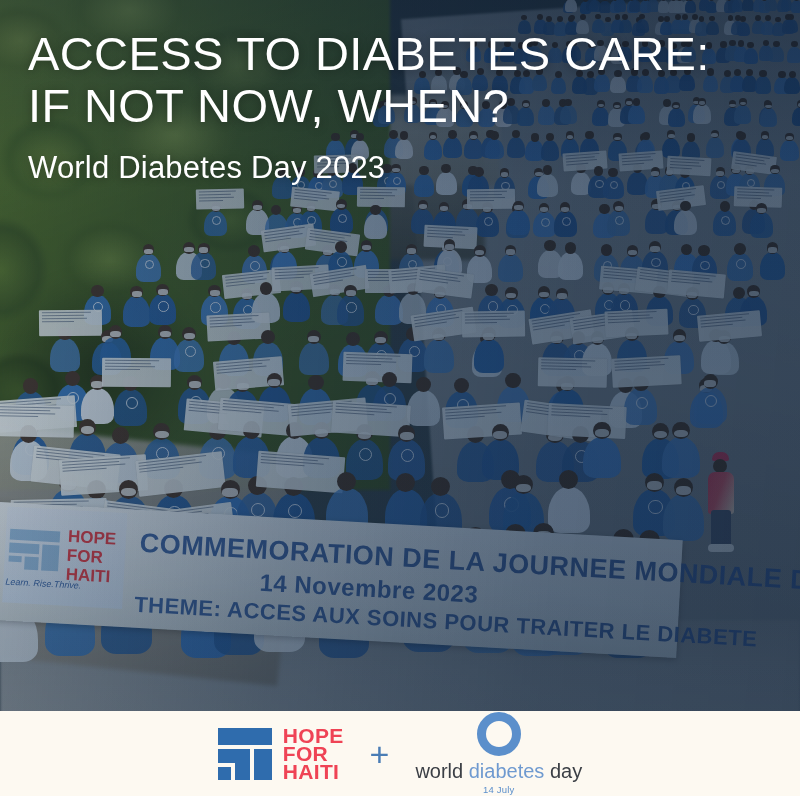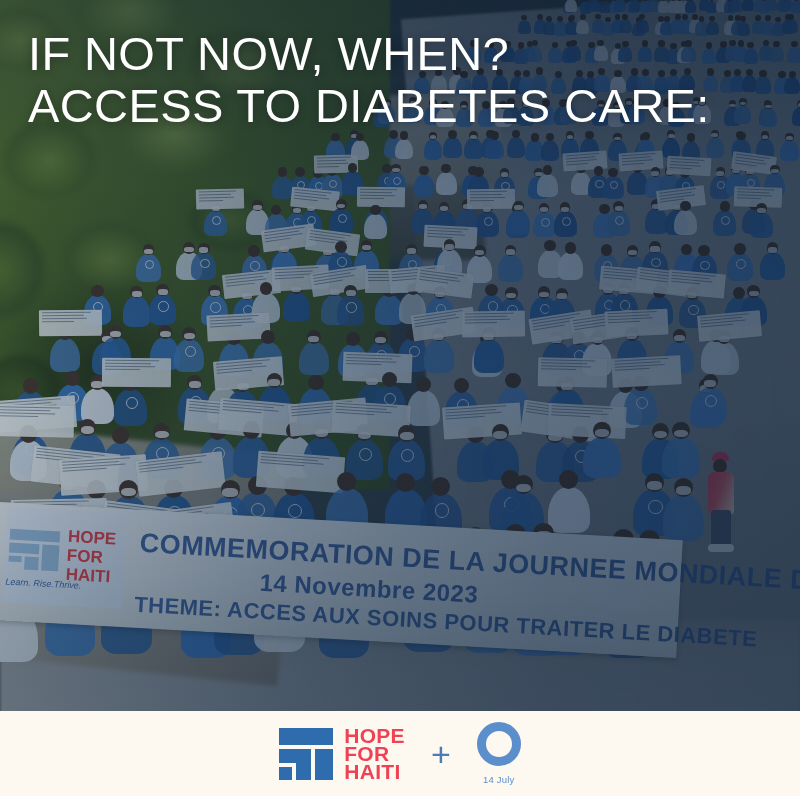--- a/index.html
+++ b/index.html
@@ -1445,23 +1445,24 @@
       <div class="banner-txt" style="left:176px;top:82px;font-size:22px;">THEME: ACCES AUX SOINS POUR TRAITER LE DIABETE</div>
     </div>
 
     <div class="tint"></div>
     <div class="tint2"></div>
     <div class="vignette"></div>
   </div>
 
   <div class="textwrap">
     <h1 class="headline">
+      <span>ACCESS TO DIABETES CARE:</span>
       <span>IF NOT NOW, WHEN?</span>
-      <span>ACCESS TO DIABETES CARE:</span>
     </h1>
+    <p class="subline">World Diabetes Day 2023</p>
   </div>
 
   <div class="footer">
 
     <div class="hfh">
       <div class="hfh-mark">
         <b style="left:0;top:0;width:54px;height:17px;"></b>
         <b style="left:0;top:21px;width:32px;height:14px;"></b>
         <b style="left:36px;top:21px;width:18px;height:31px;"></b>
         <b style="left:0;top:39px;width:13px;height:13px;"></b>
@@ -1471,17 +1472,22 @@
         <span>HOPE</span>
         <span>FOR</span>
         <span>HAITI</span>
       </div>
     </div>
 
     <div class="plus">+</div>
 
     <div class="wdd">
       <div class="wdd-ring"></div>
+      <div class="wdd-words">
+        <span>world</span>
+        <span class="blue">diabetes</span>
+        <span>day</span>
+      </div>
       <div class="wdd-sub">14 July</div>
     </div>
 
   </div>
 </div>
 
 </body></html>

